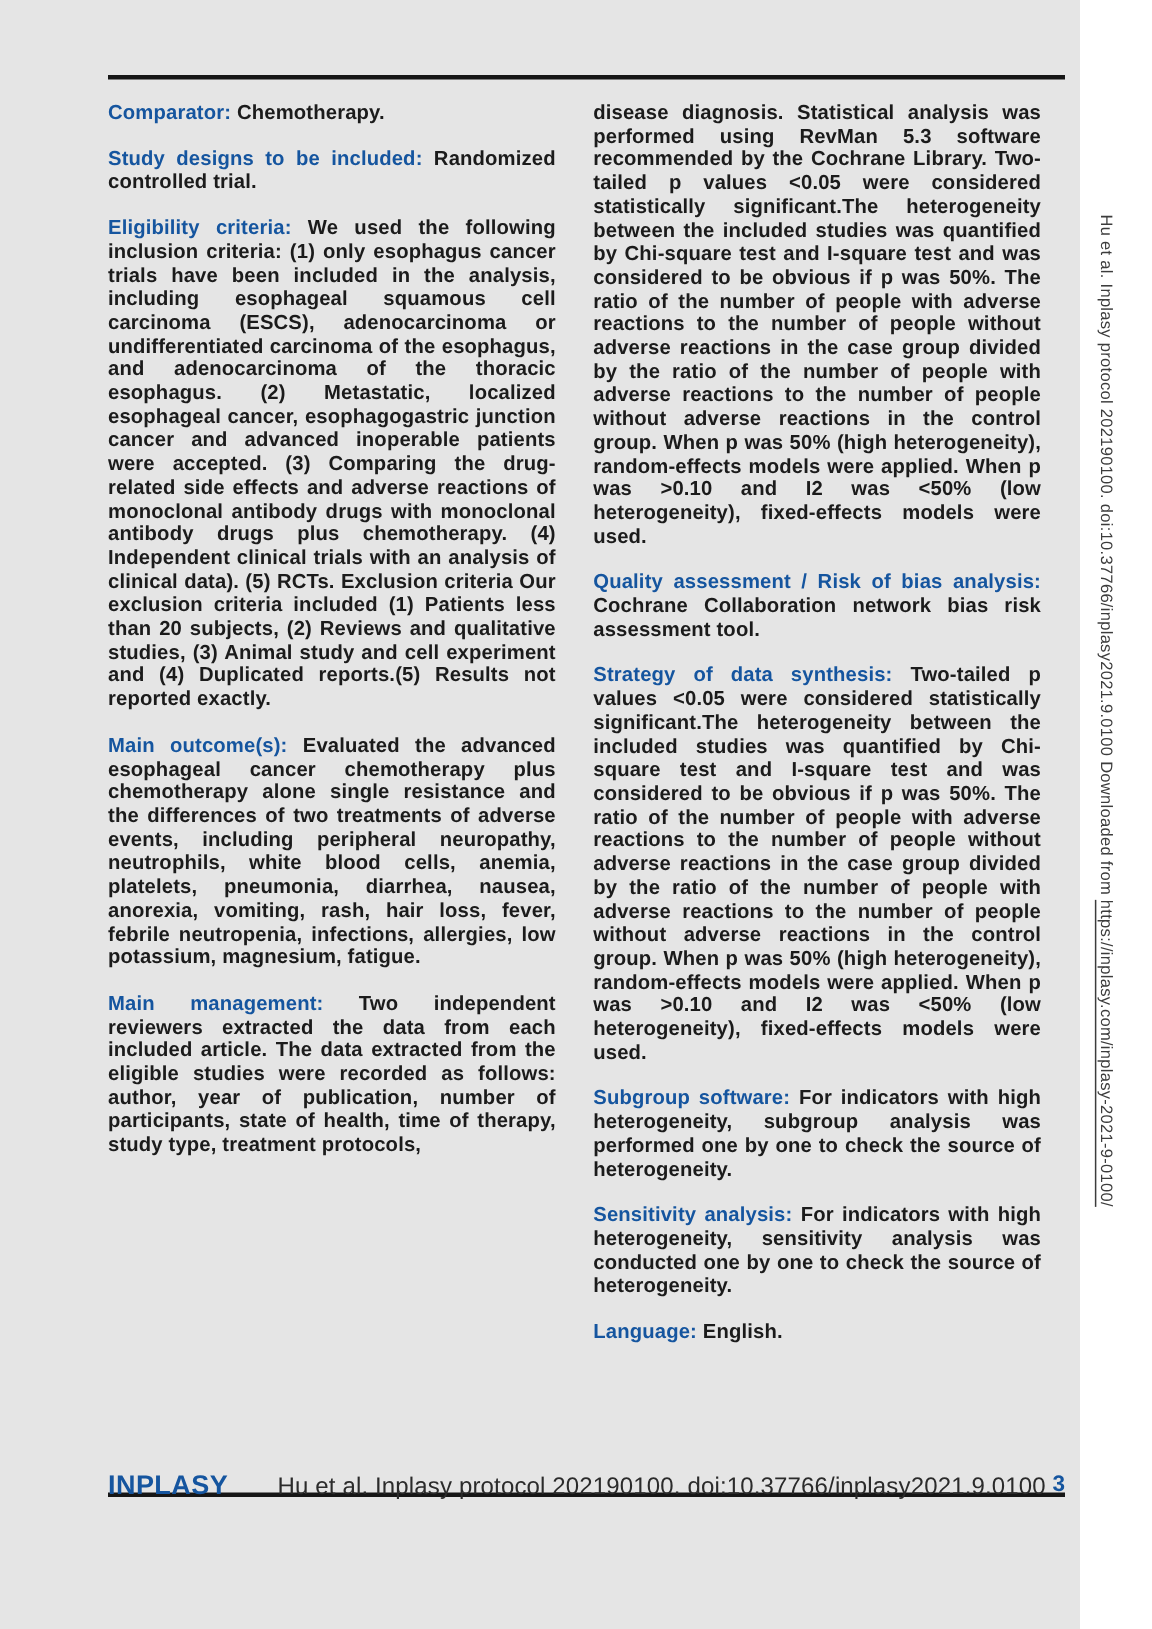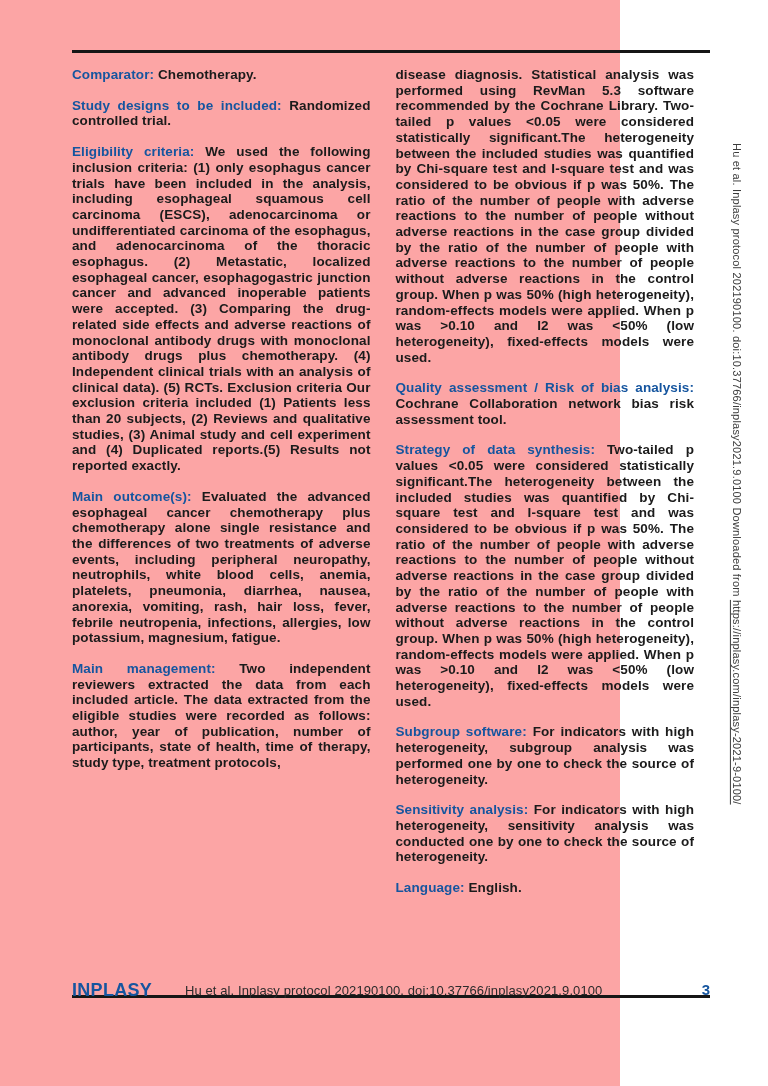--- a/index.html
+++ b/index.html
@@ -6,21 +6,21 @@
     --blue:#15559f;
     --ink:#1b1b1b;
     --rule:#161616;
   }
   html,body{margin:0;padding:0;background:#ffffff;}
   body{
     width:768px;height:1086px;
     font-family:"Liberation Sans", sans-serif;
     position:relative;overflow:hidden;
   }
-  .page{position:relative;width:620px;height:1086px;background:#fca5a5;}
+  .page{position:relative;width:720px;height:1086px;background:#e5e5e5;}
   .top-rule{position:absolute;left:72px;top:50px;width:638px;height:3px;background:var(--rule);}
   .content{position:absolute;left:72px;top:67px;width:622px;display:flex;gap:25px;}
   .col{width:298.5px;}
   .para{
     margin:0 0 15px 0;
     font-size:13.5px;line-height:15.7px;
     font-weight:bold;color:var(--ink);
     text-align:justify;
     letter-spacing:0.1px;
   }
@@ -34,21 +34,21 @@
   }
   .sidebar .u{text-decoration:underline;color:#3c3c3c;}
   .footer-rule{position:absolute;left:72px;top:995px;width:638px;height:3px;background:var(--rule);}
   .footer{position:absolute;left:72px;top:976px;width:638px;height:34px;}
   .logo{
     position:absolute;left:0;top:4px;
     font-size:18px;font-weight:bold;color:var(--blue);letter-spacing:0.3px;
   }
   .cite{
     position:absolute;left:113px;top:7px;
-    font-size:13px;color:#2b2b2b;letter-spacing:0.1px;
+    font-size:16px;color:#2b2b2b;letter-spacing:0.1px;
   }
   .pageno{
     position:absolute;right:0;top:5px;
     font-size:15px;font-weight:bold;color:var(--blue);
   }
 </style>
 </head>
 <body>
 
 <div class="page">

